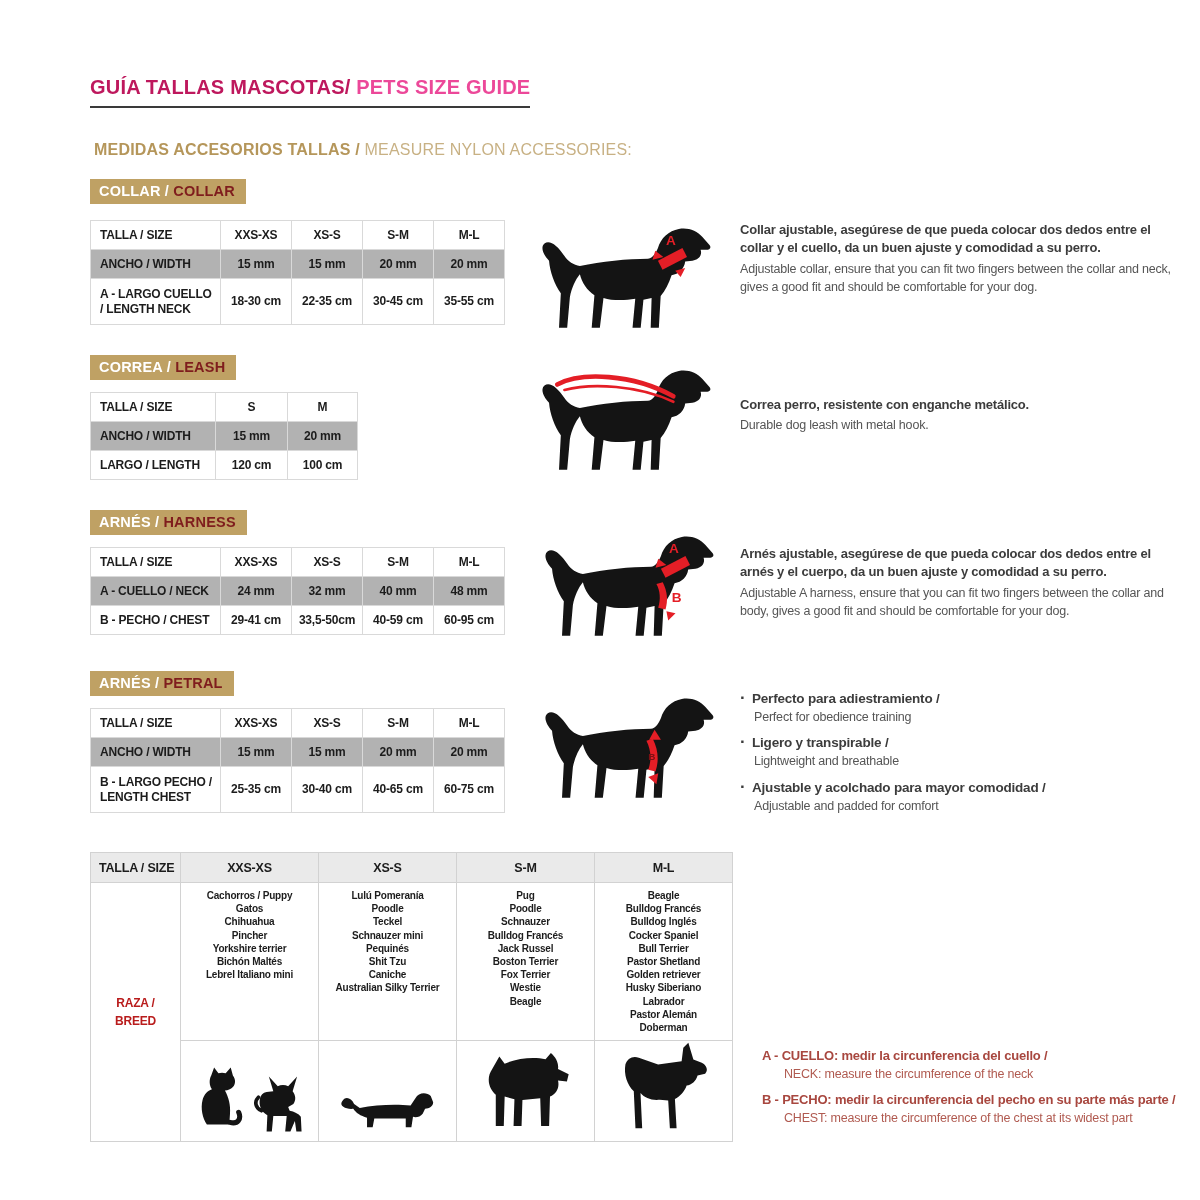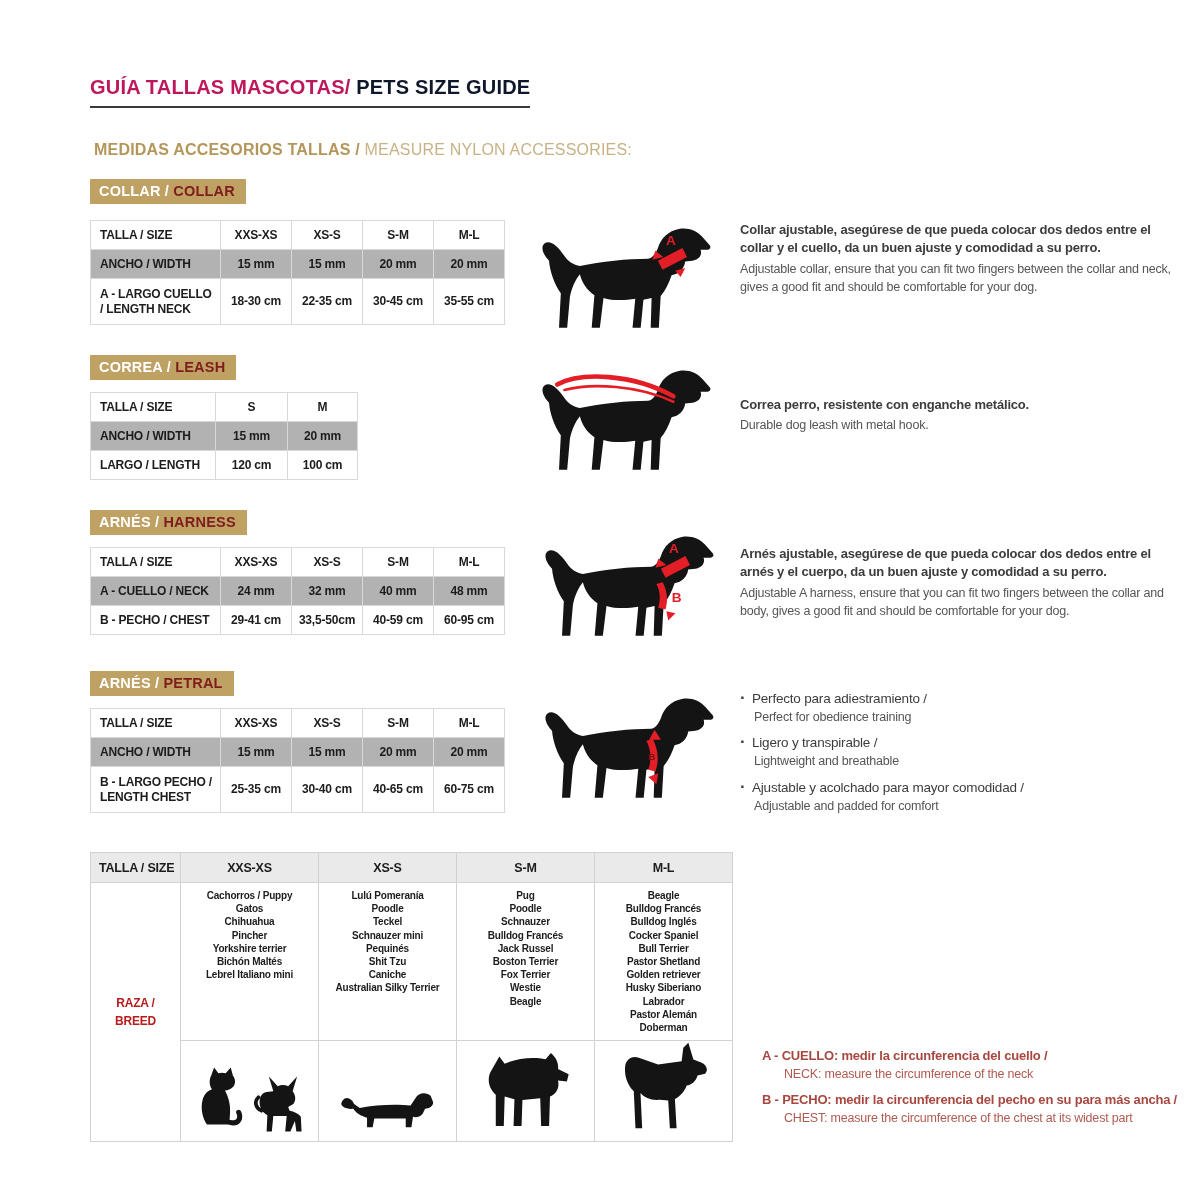--- a/index.html
+++ b/index.html
@@ -10,21 +10,21 @@
   *{box-sizing:border-box;margin:0;padding:0}
   html,body{background:#fff}
   body{
     width:1200px;height:1200px;position:relative;overflow:hidden;
     font-family:"Liberation Sans","DejaVu Sans",sans-serif;letter-spacing:-0.2px;color:var(--ink);
   }
   .abs{position:absolute}
   
   .page-title{font-size:20px;font-weight:bold;border-bottom:2.5px solid #3a3a3a;padding-bottom:7px;display:inline-block;letter-spacing:0.2px}
   .page-title .es{color:#be185d}
-  .page-title .en{color:#0f172a}
+  .page-title .en{color:#ec4899}
   .subtitle{font-size:16px;font-weight:bold;letter-spacing:0.2px}
   .subtitle .es{color:#b5965a}
   .subtitle .en{color:#c8b184;font-weight:normal}
   
   .badge{display:inline-block;background:var(--tan);color:#fff;font-weight:bold;font-size:14.5px;
     padding:4px 11px 5px 9px;letter-spacing:0.2px}
   .badge .en{color:#7f1d1d}
   
   table.size-table{border-collapse:collapse;table-layout:fixed;background:#fff}
   table.size-table td{
@@ -34,21 +34,21 @@
   table.size-table td.lbl{text-align:left;padding-left:9px;padding-right:6px}
   table.size-table tr.shaded td{background:var(--row-gray)}
   table.size-table tr.tall td{height:46px}
   
   .desc-es{font-size:13px;font-weight:bold;color:#3c3c3c;line-height:1.42}
   .desc-en{font-size:12.5px;color:var(--ink-soft);line-height:1.45;margin-top:2px;font-weight:normal}
   
   .features{list-style:none}
   .features li{margin-bottom:8px;position:relative;padding-left:12px}
   .features li::before{content:"·";position:absolute;left:0;top:-2px;font-weight:bold;font-size:17px;color:#3c3c3c}
-  .features .fes{font-size:13.5px;font-weight:normal;color:#3c3c3c;line-height:1.4}
+  .features .fes{font-size:13.5px;font-weight:bold;color:#3c3c3c;line-height:1.4}
   .features .fen{font-size:12.5px;color:var(--ink-soft);line-height:1.4;padding-left:2px}
   
   table.breed-table{border-collapse:collapse;table-layout:fixed;background:#fff}
   table.breed-table td{border:1px solid var(--bline);vertical-align:top;text-align:center}
   table.breed-table tr.bhdr td{background:#eaeaea;font-size:12.5px;font-weight:bold;color:#1c1c1c;height:30px;vertical-align:middle}
   table.breed-table tr.bhdr td.first{text-align:left;padding-left:8px}
   table.breed-table td.raza{vertical-align:middle;font-size:12px;font-weight:bold;color:#b91c1c;white-space:pre-line;line-height:1.5}
   table.breed-table td.breeds{font-size:10px;font-weight:bold;color:#1c1c1c;line-height:1.32;padding-top:6px;white-space:pre-line;height:158px}
   table.breed-table tr.bsil td{height:100px;vertical-align:bottom;padding-bottom:6px}
   .sil-wrap{display:flex;justify-content:center;align-items:flex-end;gap:8px}
@@ -375,16 +375,16 @@
   </tr>
 </tbody>
   </table>
 
 <div class="abs" style="left:762px;top:1046px;width:432px">
   <div class="note">
     <div class="note-es">A - CUELLO: medir la circunferencia del cuello /</div>
     <div class="note-en">NECK: measure the circumference of the neck</div>
   </div>
   <div class="note">
-    <div class="note-es">B - PECHO: medir la circunferencia del pecho en su para más ancha /</div>
+    <div class="note-es">B - PECHO: medir la circunferencia del pecho en su parte más parte /</div>
     <div class="note-en">CHEST: measure the circumference of the chest at its widest part</div>
   </div>
 </div>
 
 </body></html>

